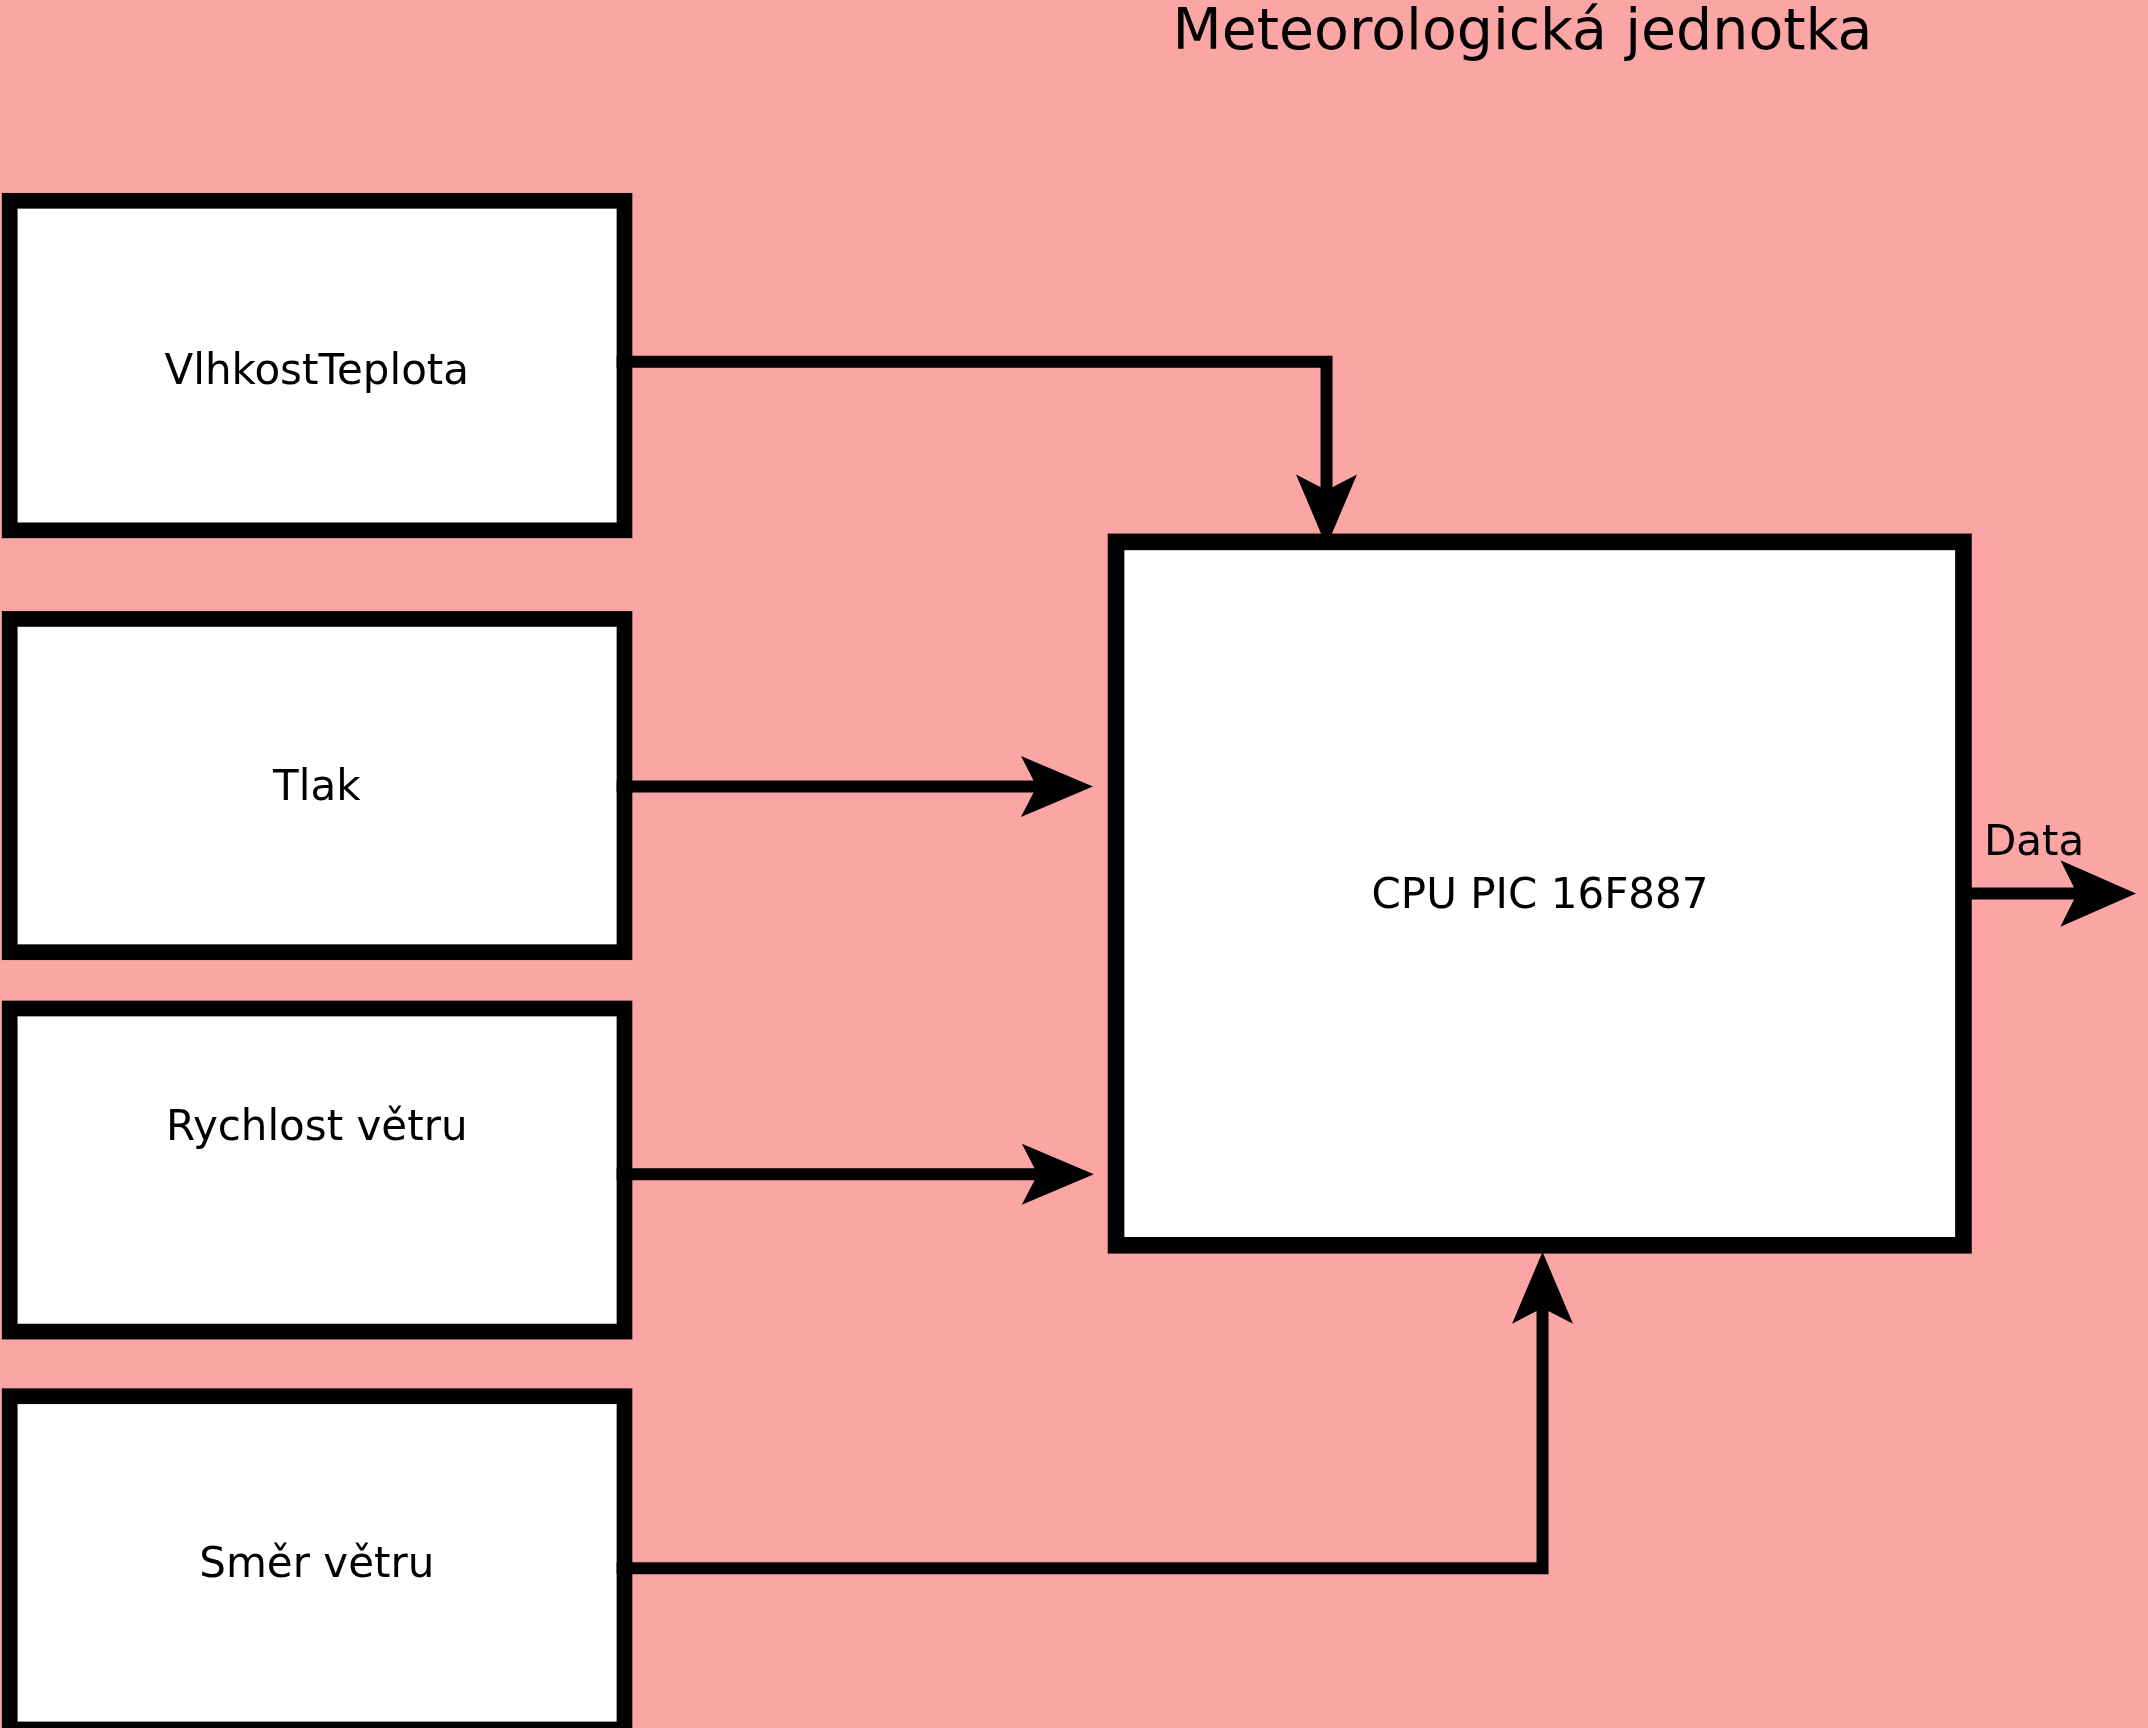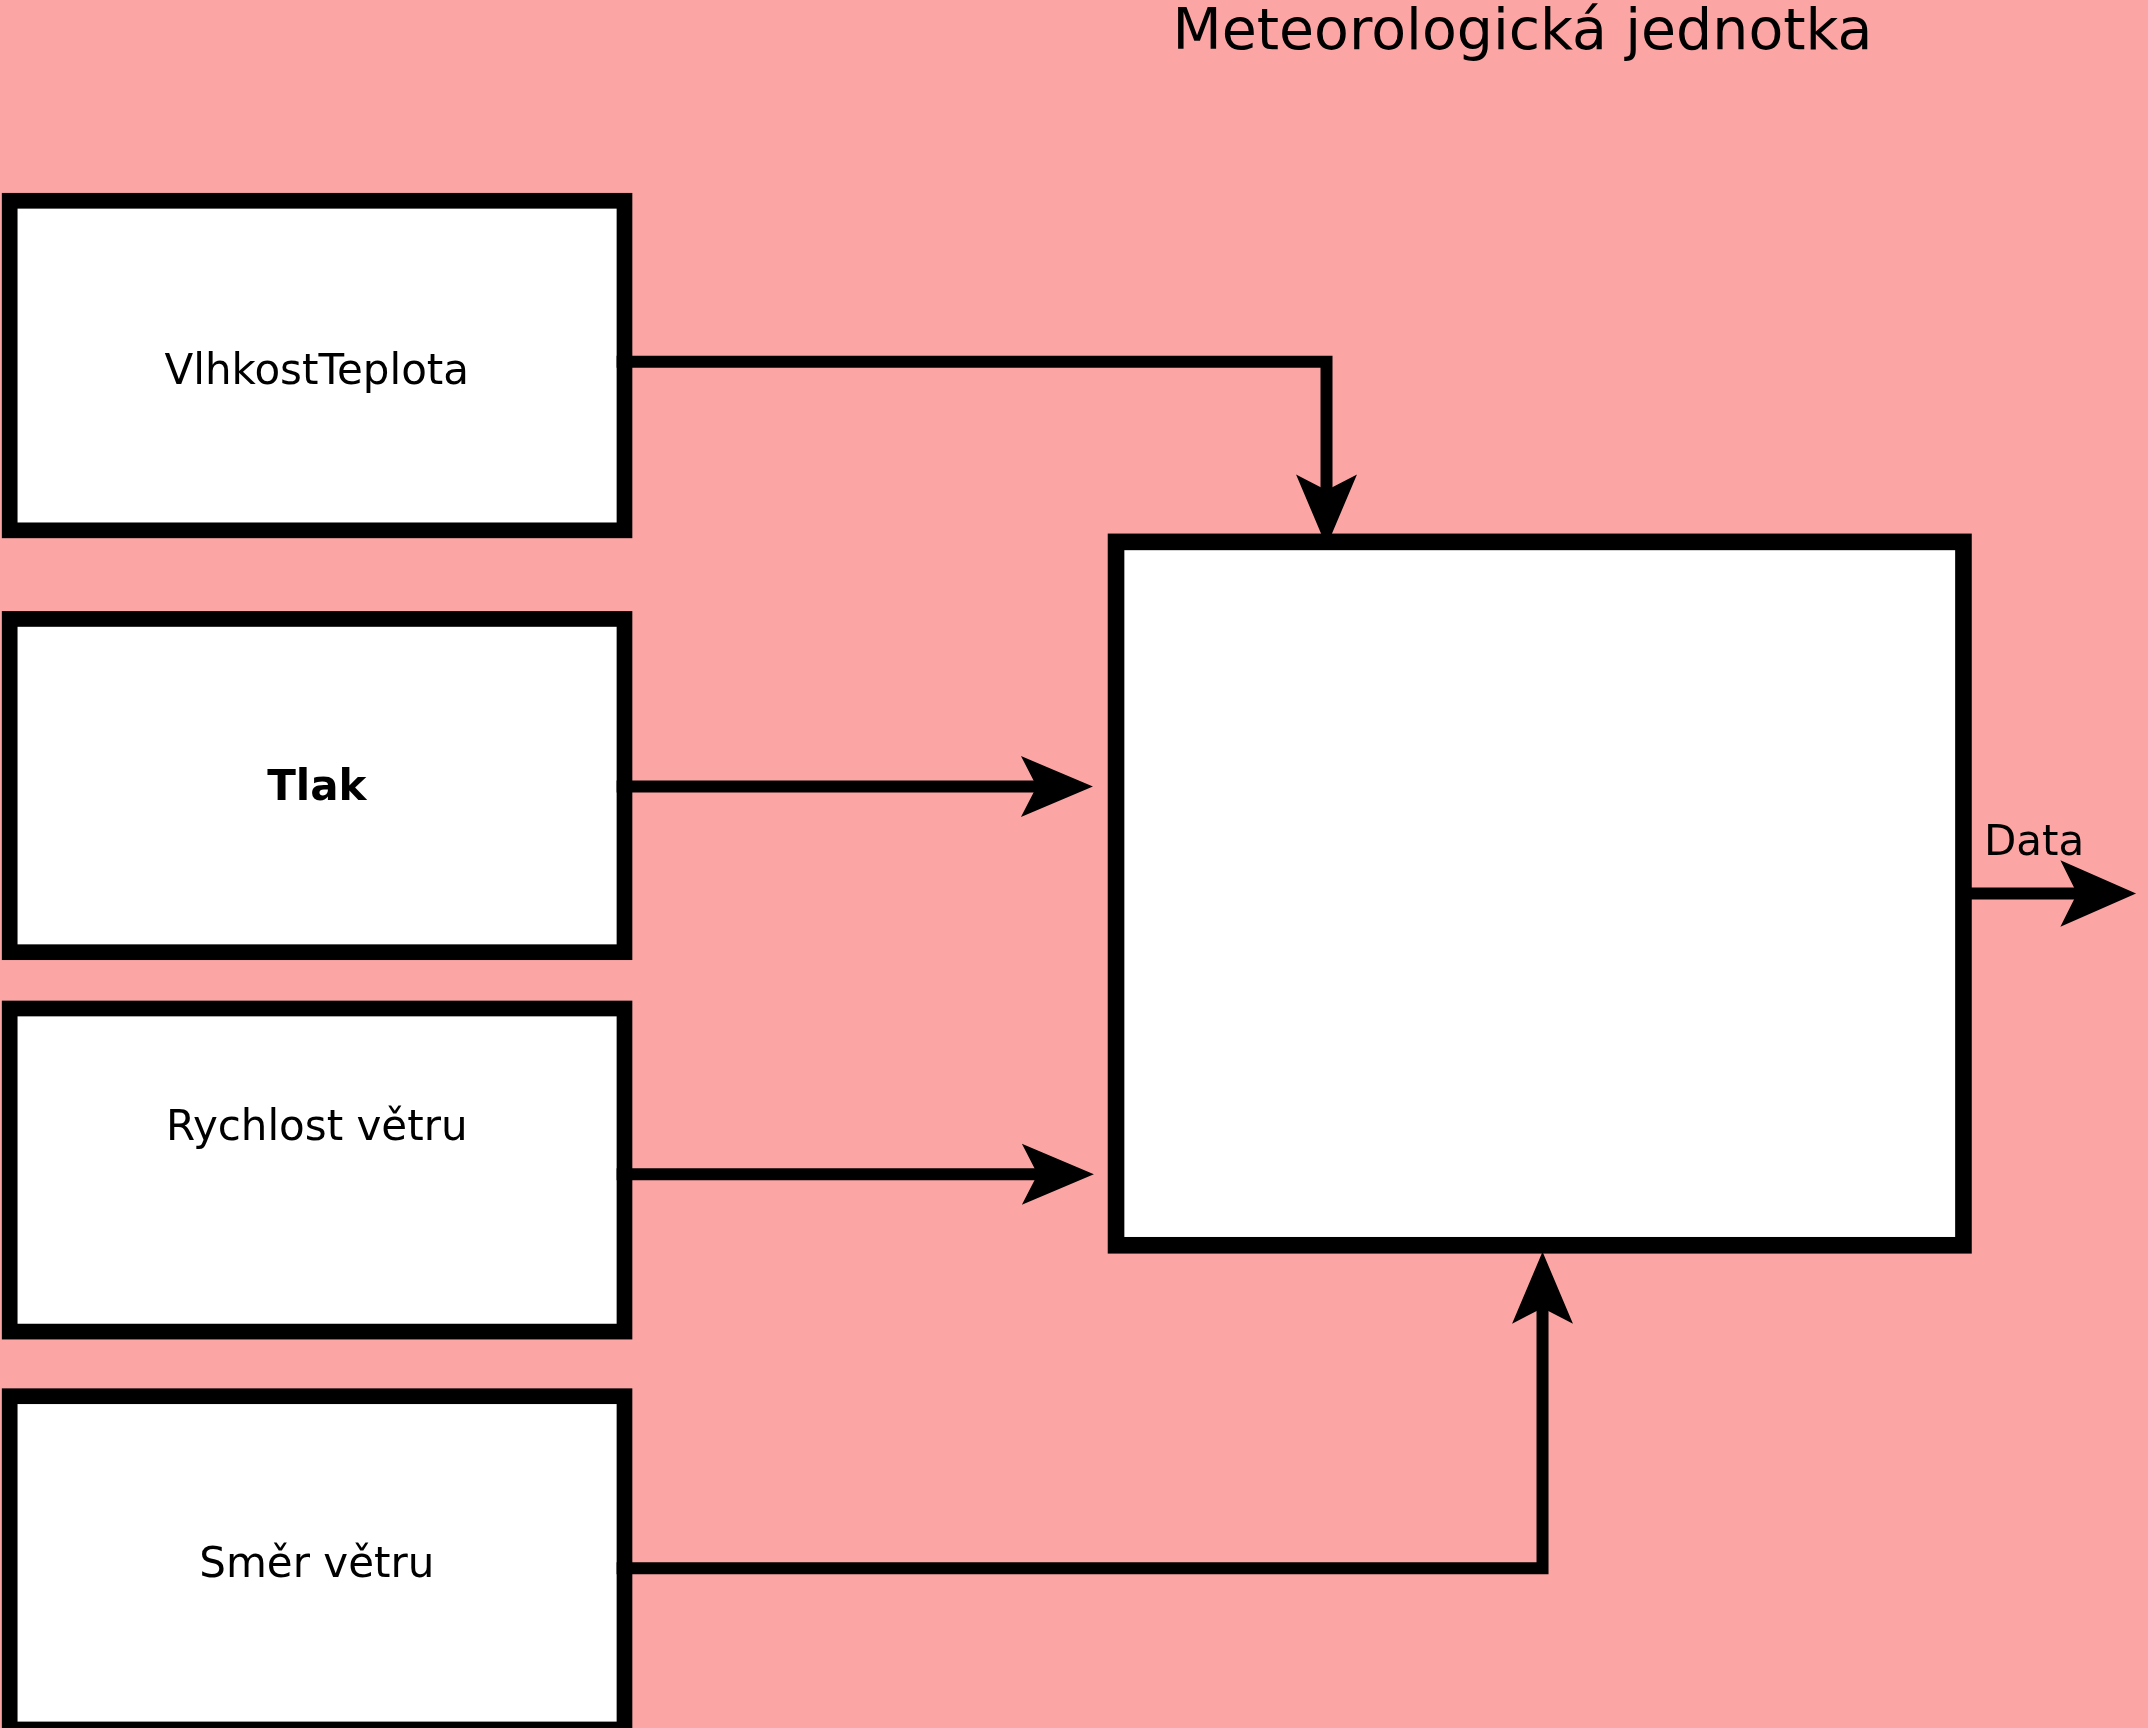--- a/index.html
+++ b/index.html
@@ -98,23 +98,24 @@
       <polygon points="2314,968 2232,932 2250,968 2232,1004" fill="#000000" stroke="none"></polygon>
     </g>
 
   </svg>
 
   <div class="node-label" style="left:1.8px; top:197px; width:630px; height:345px; display:flex; align-items:center; justify-content:center;">
     <span>Vlhkost</span>
     <span>Teplota</span>
   </div>
 
-  <div class="node-label" style="left:1.8px; top:611px; width:630px; height:349px; display:flex; align-items:center; justify-content:center;font-weight:bold;">Tlak</div>
+  <div class="node-label" style="left:1.8px; top:611px; width:630px; height:349px; display:flex; align-items:center; justify-content:center;">Tlak</div>
 
   <div class="node-label" style="left:1.8px; top:956px; width:630px; height:339px; display:flex; align-items:center; justify-content:center;">Rychlost větru</div>
 
   <div class="node-label" style="left:1.8px; top:1388px; width:630px; height:349px; display:flex; align-items:center; justify-content:center;">Směr větru</div>
 
+  <div class="node-label" style="left:1108px; top:533px; width:864px; height:720px; display:flex; align-items:center; justify-content:center;">CPU PIC 16F887</div>
 
   <div class="edge-label" style="left:1984px; top:816px; width:194px; text-align:left;">Data</div>
 
 </div>
 
 
 </body></html>

